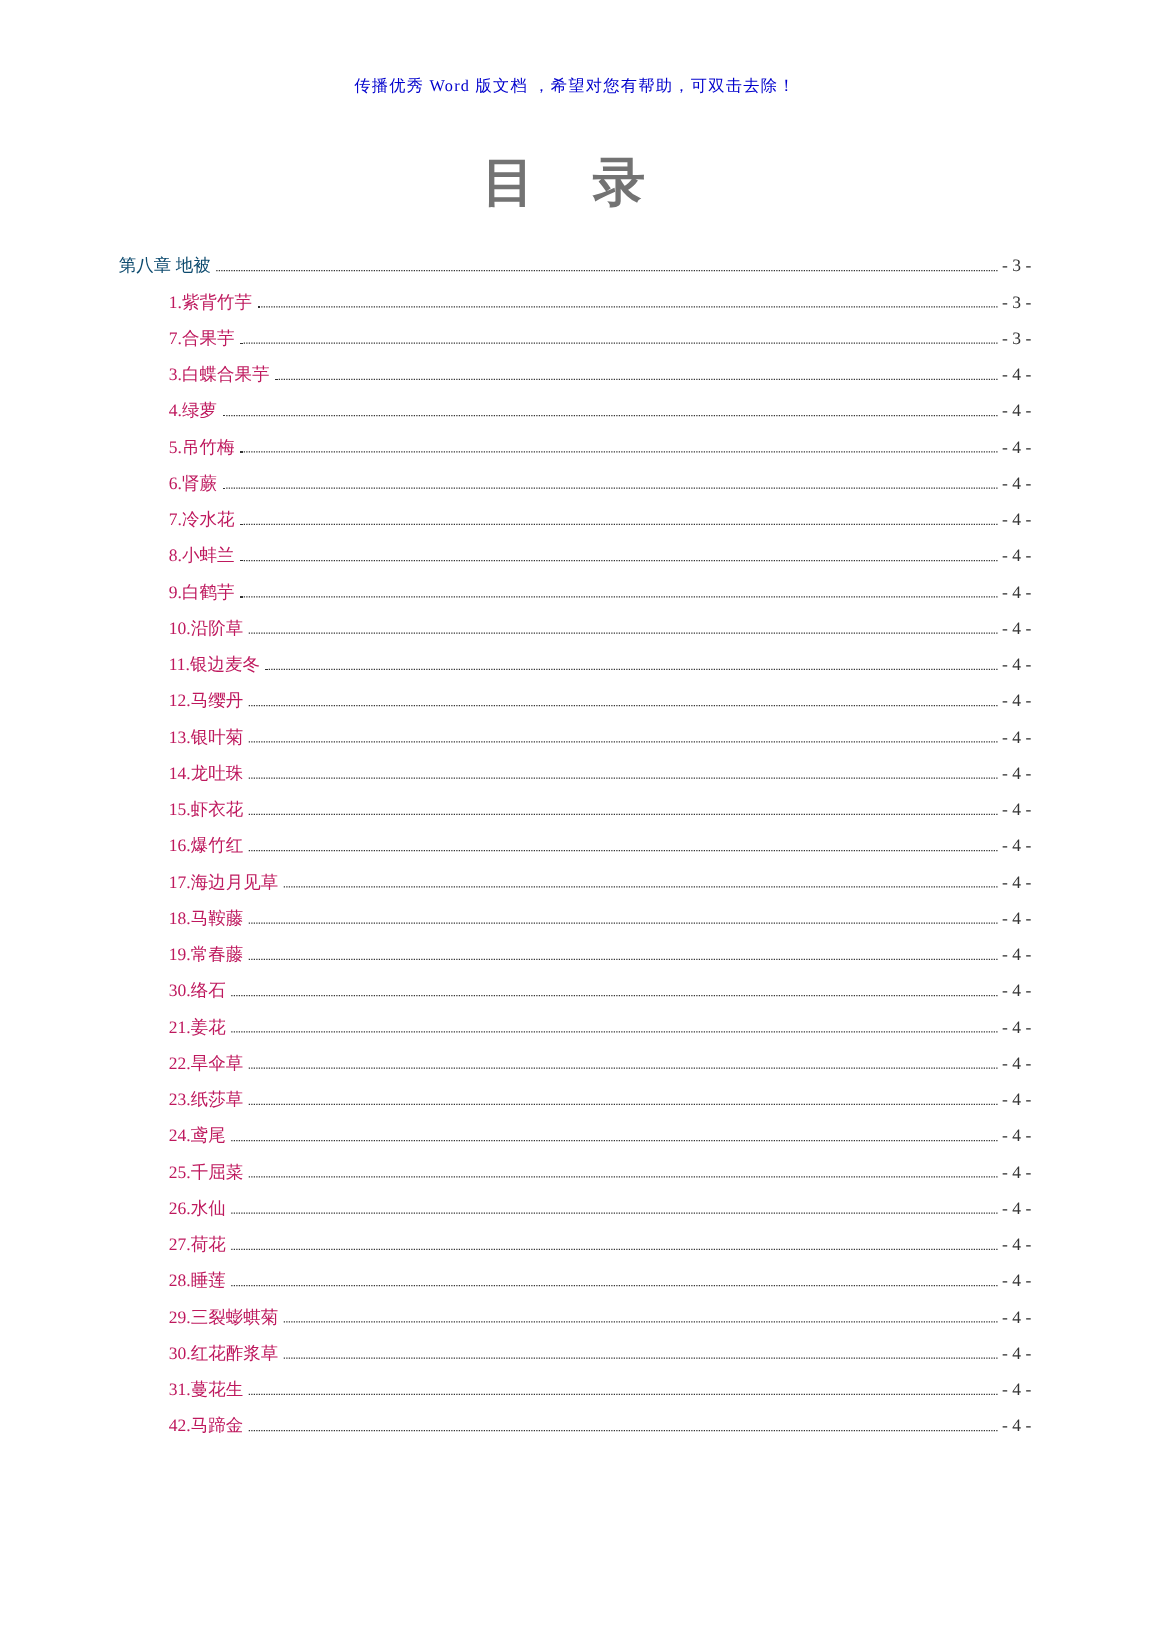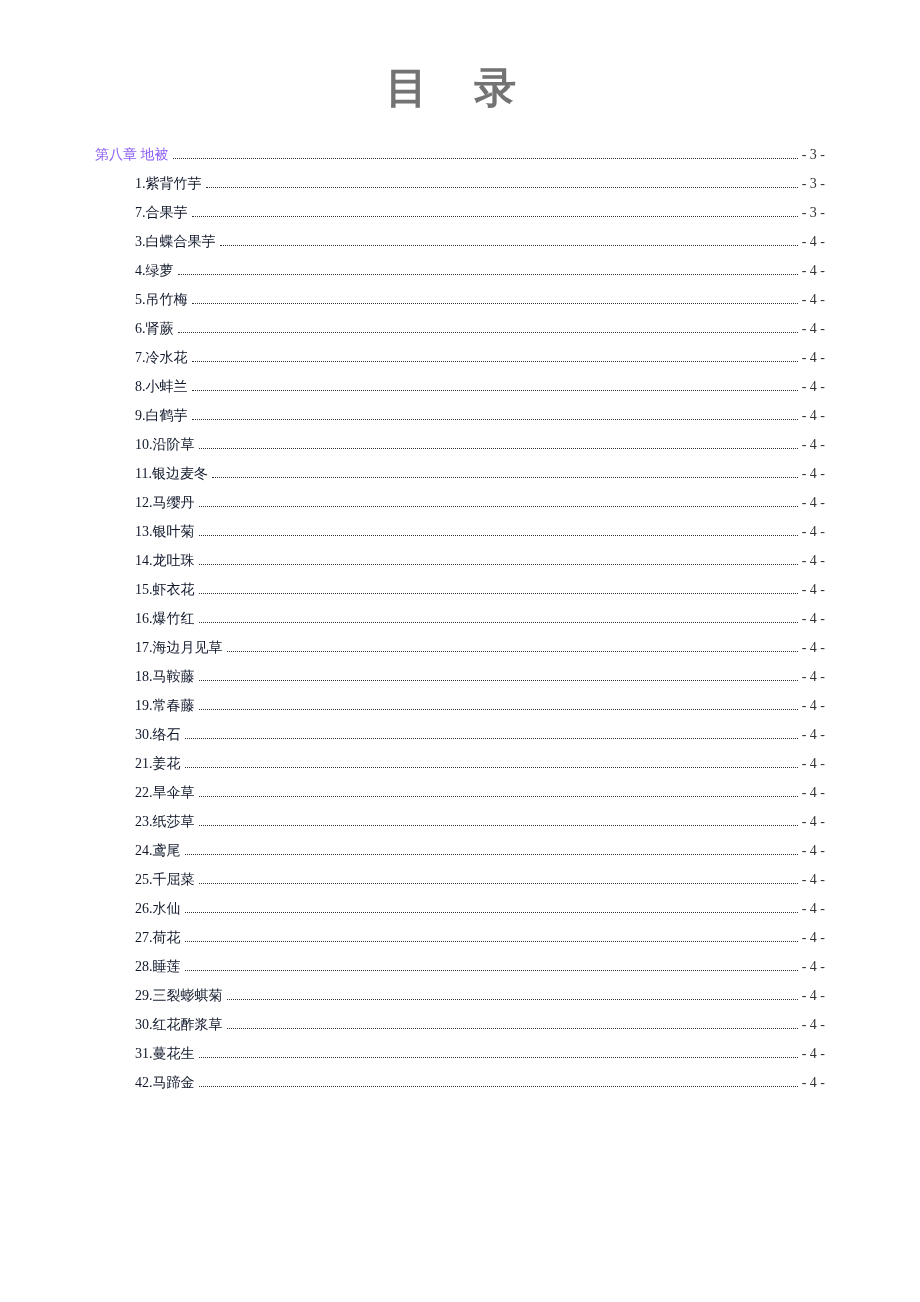--- a/index.html
+++ b/index.html
@@ -44,40 +44,41 @@
       color: #333;
     }
     .toc-line.chapter {
       padding-left: 0;
     }
     .toc-line.item {
       padding-left: 40px;
     }
     .toc-label {
       white-space: nowrap;
-      color: #0f172a;
+      color: #be185d;
     }
     .toc-dots {
       flex: 1;
       border-bottom: 1.5px dotted #333;
       margin: 0 4px 3px 4px;
       min-width: 20px;
     }
     .toc-page {
       white-space: nowrap;
       color: #333;
     }
     .chapter .toc-label {
-      color: #8b5cf6;
+      color: #0c4a6e;
     }
   </style>
 </head>
 <body>
 
 <div class="page">
+  <div class="header-note">传播优秀 Word 版文档 ，希望对您有帮助，可双击去除！</div>
   <h1 class="title">目 录</h1>
   <div class="toc">
     <div class="toc-line chapter">
       <span class="toc-label">第八章 地被</span>
       <span class="toc-dots"></span>
       <span class="toc-page">- 3 -</span>
     </div>
     <div id="toc-items">
         <div class="toc-line item">
           <span class="toc-label">1.紫背竹芋</span>

